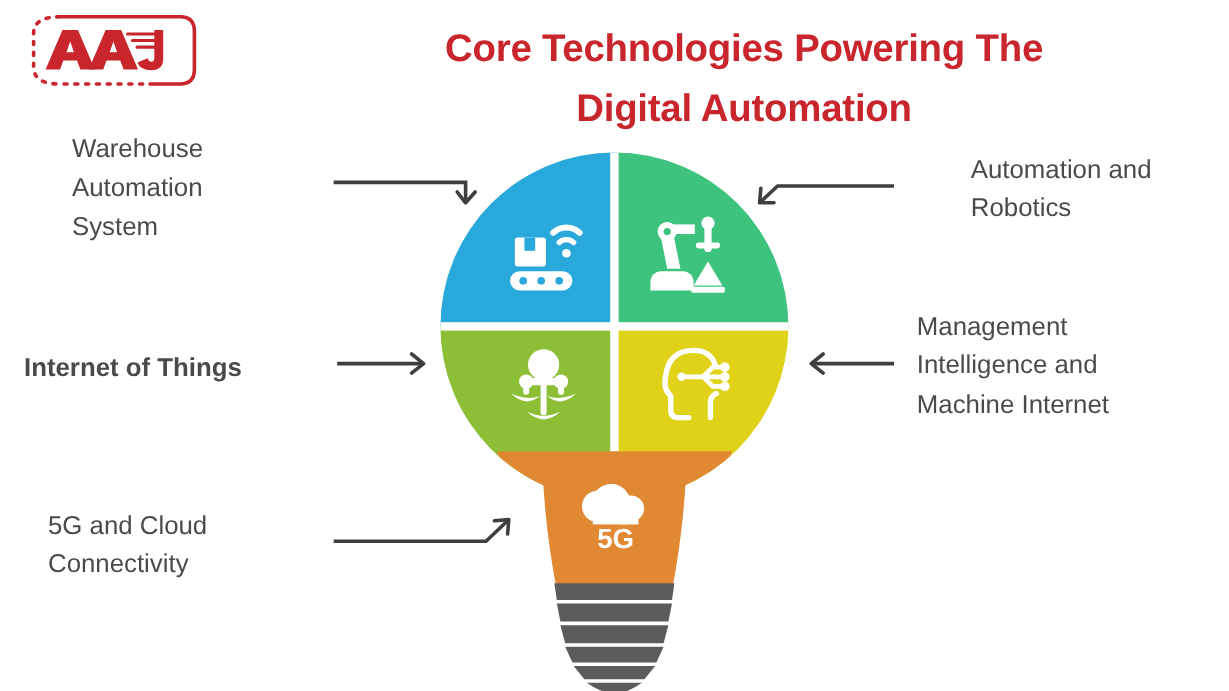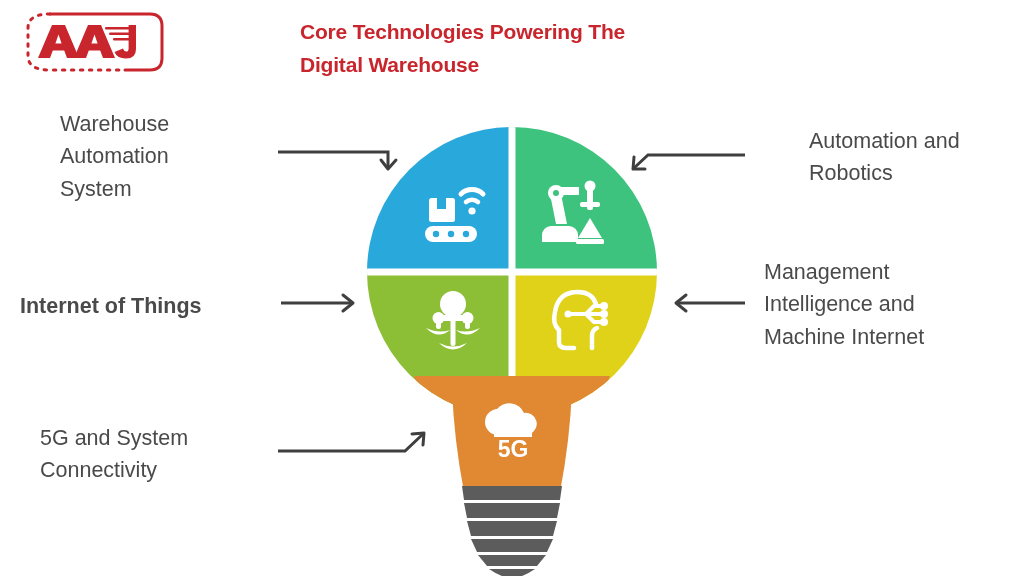--- a/index.html
+++ b/index.html
@@ -24,22 +24,23 @@
     width: 158px;
     height: 68px;
   }
 
   
   .title {
     position: absolute;
     left: 300px;
     top: 16px;
     width: 640px;
+    text-align: center;
     color: #C9252D;
-    font-size: 21px;
+    font-size: 32px;
     font-weight: bold;
     line-height: 1.55;
     letter-spacing: -0.2px;
   }
   .title-line { display: block; }
 
   
   .bulb-stage {
     position: absolute;
     left: 0;
@@ -116,21 +117,21 @@
 
       <rect x="95" y="19" width="26" height="2.6" rx="1.3"></rect>
       <rect x="99" y="24.5" width="22" height="2.6" rx="1.3"></rect>
       <rect x="103" y="30" width="18" height="2.6" rx="1.3"></rect>
     </g>
   </svg>
 </div>
 
 <div class="title">
   <span class="title-line">Core Technologies Powering The</span>
-  <span class="title-line">Digital Warehouse</span>
+  <span class="title-line">Digital Automation</span>
 </div>
 
 <div class="bulb-stage">
   <svg viewBox="0 0 1024 576" width="1024" height="576" xmlns="http://www.w3.org/2000/svg">
     <defs>
       <clipPath id="bulbCircle">
         <circle cx="512" cy="272" r="145"></circle>
       </clipPath>
       <clipPath id="neckClip">
         <path d="M452 375 L572 375 L560 492 L464 492 Z"></path>
@@ -262,21 +263,21 @@
   <span>Warehouse</span><br>
   <span>Automation</span><br>
   <span>System</span>
 </div>
 
 <div class="label label-left lbl-iot">
   <span>Internet of Things</span>
 </div>
 
 <div class="label label-left lbl-5g">
-  <span>5G and System</span><br>
+  <span>5G and Cloud</span><br>
   <span>Connectivity</span>
 </div>
 
 <div class="label label-right lbl-auto">
   <span>Automation and</span><br>
   <span>Robotics</span>
 </div>
 
 <div class="label label-right lbl-ai">
   <span>Management</span><br>

